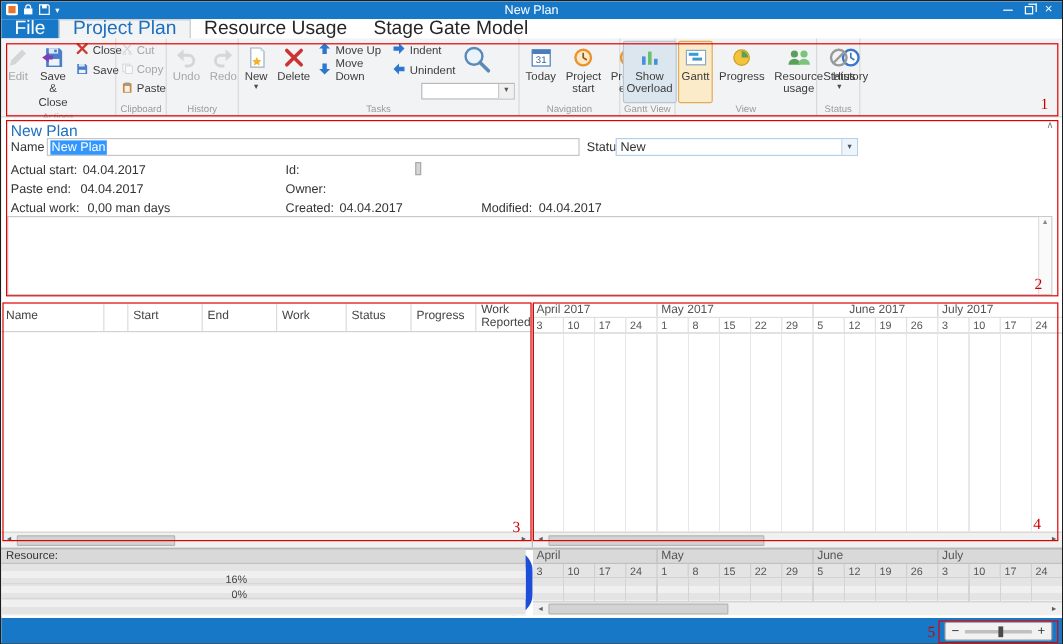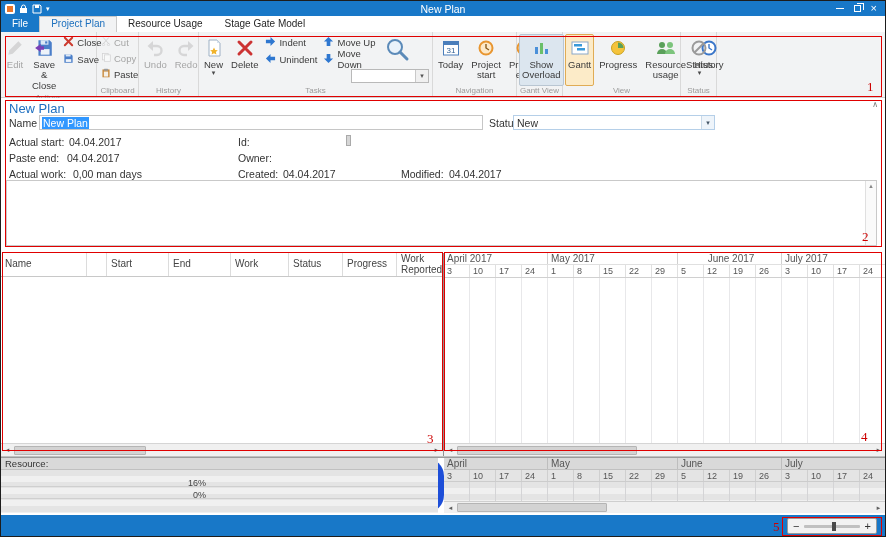--- a/index.html
+++ b/index.html
@@ -18,21 +18,21 @@
   .tb-right { margin-left:auto; display:flex; align-items:center; gap:10px;
     padding-right:8px; font-size:10px; z-index:2; }
   .tb-min { display:inline-block; width:8px; height:1px; background:#fff; }
   .tb-restore { display:inline-block; width:7px; height:7px; border:1px solid #fff; position:relative; }
   .tb-restore::after { content:""; position:absolute; left:2px; top:-3px; width:6px; height:6px;
     border:1px solid #fff; border-left:none; border-bottom:none; }
   .tb-close { font-size:11px; line-height:11px; }
   .tb-caret { font-size:7px; }
   
   .tabrow { position:absolute; left:0; top:15px; width:100%; height:16px; background:#fff; display:flex; }
-  .tab { padding:0 11px; font-size:10px; line-height:16px; color:#262626; cursor:default; }
+  .tab { padding:0 11px; font-size:16px; line-height:16px; color:#262626; cursor:default; }
   .tab-file { background:#1878c8; color:#fff; }
   .tab-active { color:#1c6fbd; background:#f2f3f4; border:1px solid #c9c9c9; border-bottom:none; line-height:14px; }
   
   .ribbon { position:absolute; left:0; top:31px; width:100%; height:66px;
     background:#f2f3f4; border-bottom:1px solid #cfcfcf; display:flex; }
   .rgroup { height:100%; border-right:1px solid #d9d9d9; display:flex; flex-direction:column; flex:none; }
   .rg-body { flex:1; display:flex; padding:2px 2px 0 2px; gap:2px; position:relative; }
   .rg-label { height:11px; text-align:center; font-size:8px; color:#9b9b9b; line-height:10px; }
   .bigbtn { display:flex; flex-direction:column; align-items:center; padding:1px 2px;
     font-size:9.5px; color:#3b3b3b; text-align:center; line-height:1.08; border-radius:2px; border:1px solid transparent; }
@@ -272,46 +272,46 @@
           <span class="caret">▾</span>
         </div>
         <div class="bigbtn">
           <span class="ic">
               <svg width="18" height="18" viewBox="0 0 18 18">
                 <path d="M3 3l12 12M15 3L3 15" stroke="#cc3333" stroke-width="3" stroke-linecap="round"></path>
               </svg>
             </span>
           <span>Delete</span>
         </div>
+        <div class="smallcol" style="width:60px">
+          <div class="smallbtn">
+            <span><svg width="11" height="11" viewBox="0 0 12 12">
+                  <path d="M6 1l5 5H8v5H4V6H1z" fill="#2e77d0"></path>
+                </svg></span>
+            <span>Move Up</span>
+          </div>
+          <div class="smallbtn">
+            <span><svg width="11" height="11" viewBox="0 0 12 12" style="transform:rotate(180deg)">
+                  <path d="M6 1l5 5H8v5H4V6H1z" fill="#2e77d0"></path>
+                </svg></span>
+            <span>Move Down</span>
+          </div>
+        </div>
         <div class="smallcol" style="width:56px">
           <div class="smallbtn">
             <span><svg width="11" height="11" viewBox="0 0 12 12">
                   <path d="M11 6L6 1v3H1v4h5v3z" fill="#2e77d0"></path>
                 </svg></span>
             <span>Indent</span>
           </div>
           <div class="smallbtn">
             <span><svg width="11" height="11" viewBox="0 0 12 12" style="transform:scaleX(-1)">
                   <path d="M11 6L6 1v3H1v4h5v3z" fill="#2e77d0"></path>
                 </svg></span>
             <span>Unindent</span>
-          </div>
-        </div>
-        <div class="smallcol" style="width:60px">
-          <div class="smallbtn">
-            <span><svg width="11" height="11" viewBox="0 0 12 12">
-                  <path d="M6 1l5 5H8v5H4V6H1z" fill="#2e77d0"></path>
-                </svg></span>
-            <span>Move Up</span>
-          </div>
-          <div class="smallbtn">
-            <span><svg width="11" height="11" viewBox="0 0 12 12" style="transform:rotate(180deg)">
-                  <path d="M6 1l5 5H8v5H4V6H1z" fill="#2e77d0"></path>
-                </svg></span>
-            <span>Move Down</span>
           </div>
         </div>
         <span class="search-mag"><svg width="26" height="26" viewBox="0 0 26 26">
               <circle cx="11" cy="11" r="7" fill="#eaf2fa" stroke="#5b8ab8" stroke-width="2"></circle>
               <path d="M16 16l7 7" stroke="#5b8ab8" stroke-width="3" stroke-linecap="round"></path>
             </svg></span>
         <div class="search-combo">
           <span class="cbx">▾</span>
         </div>
       </div>

